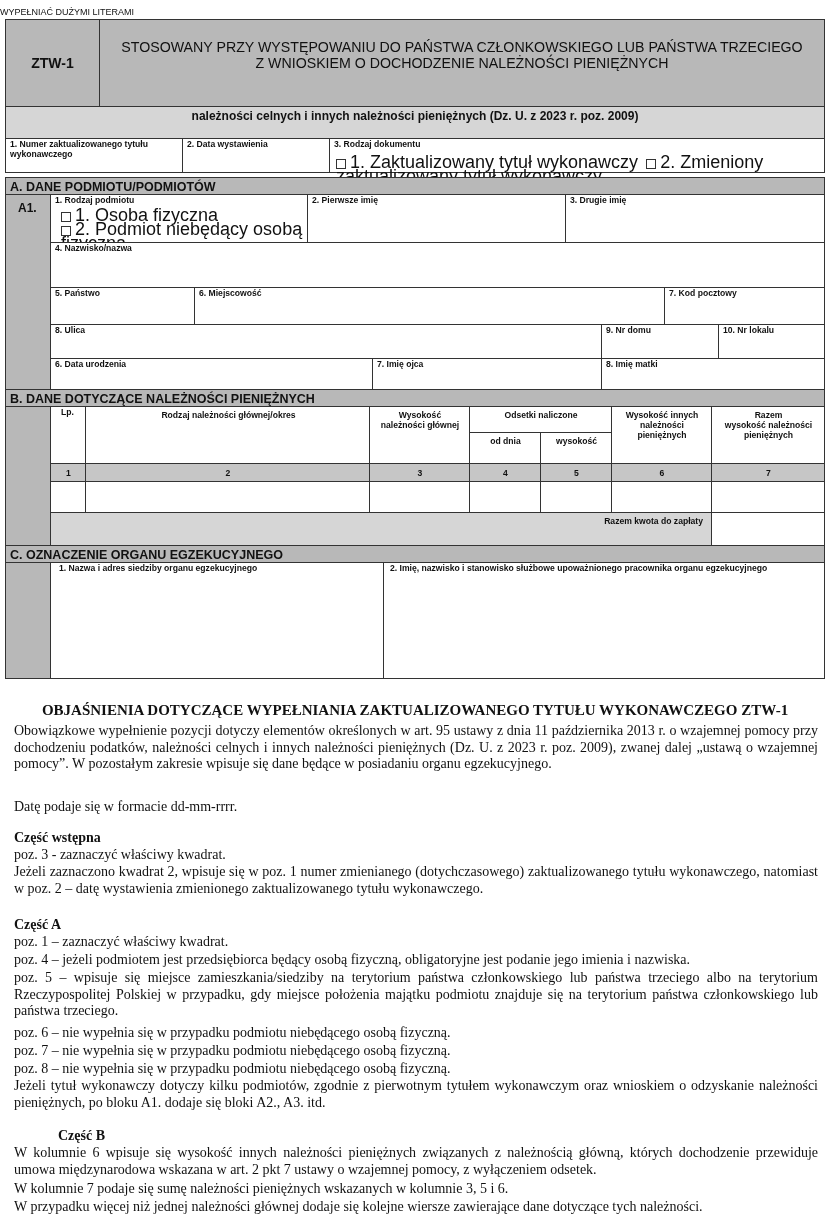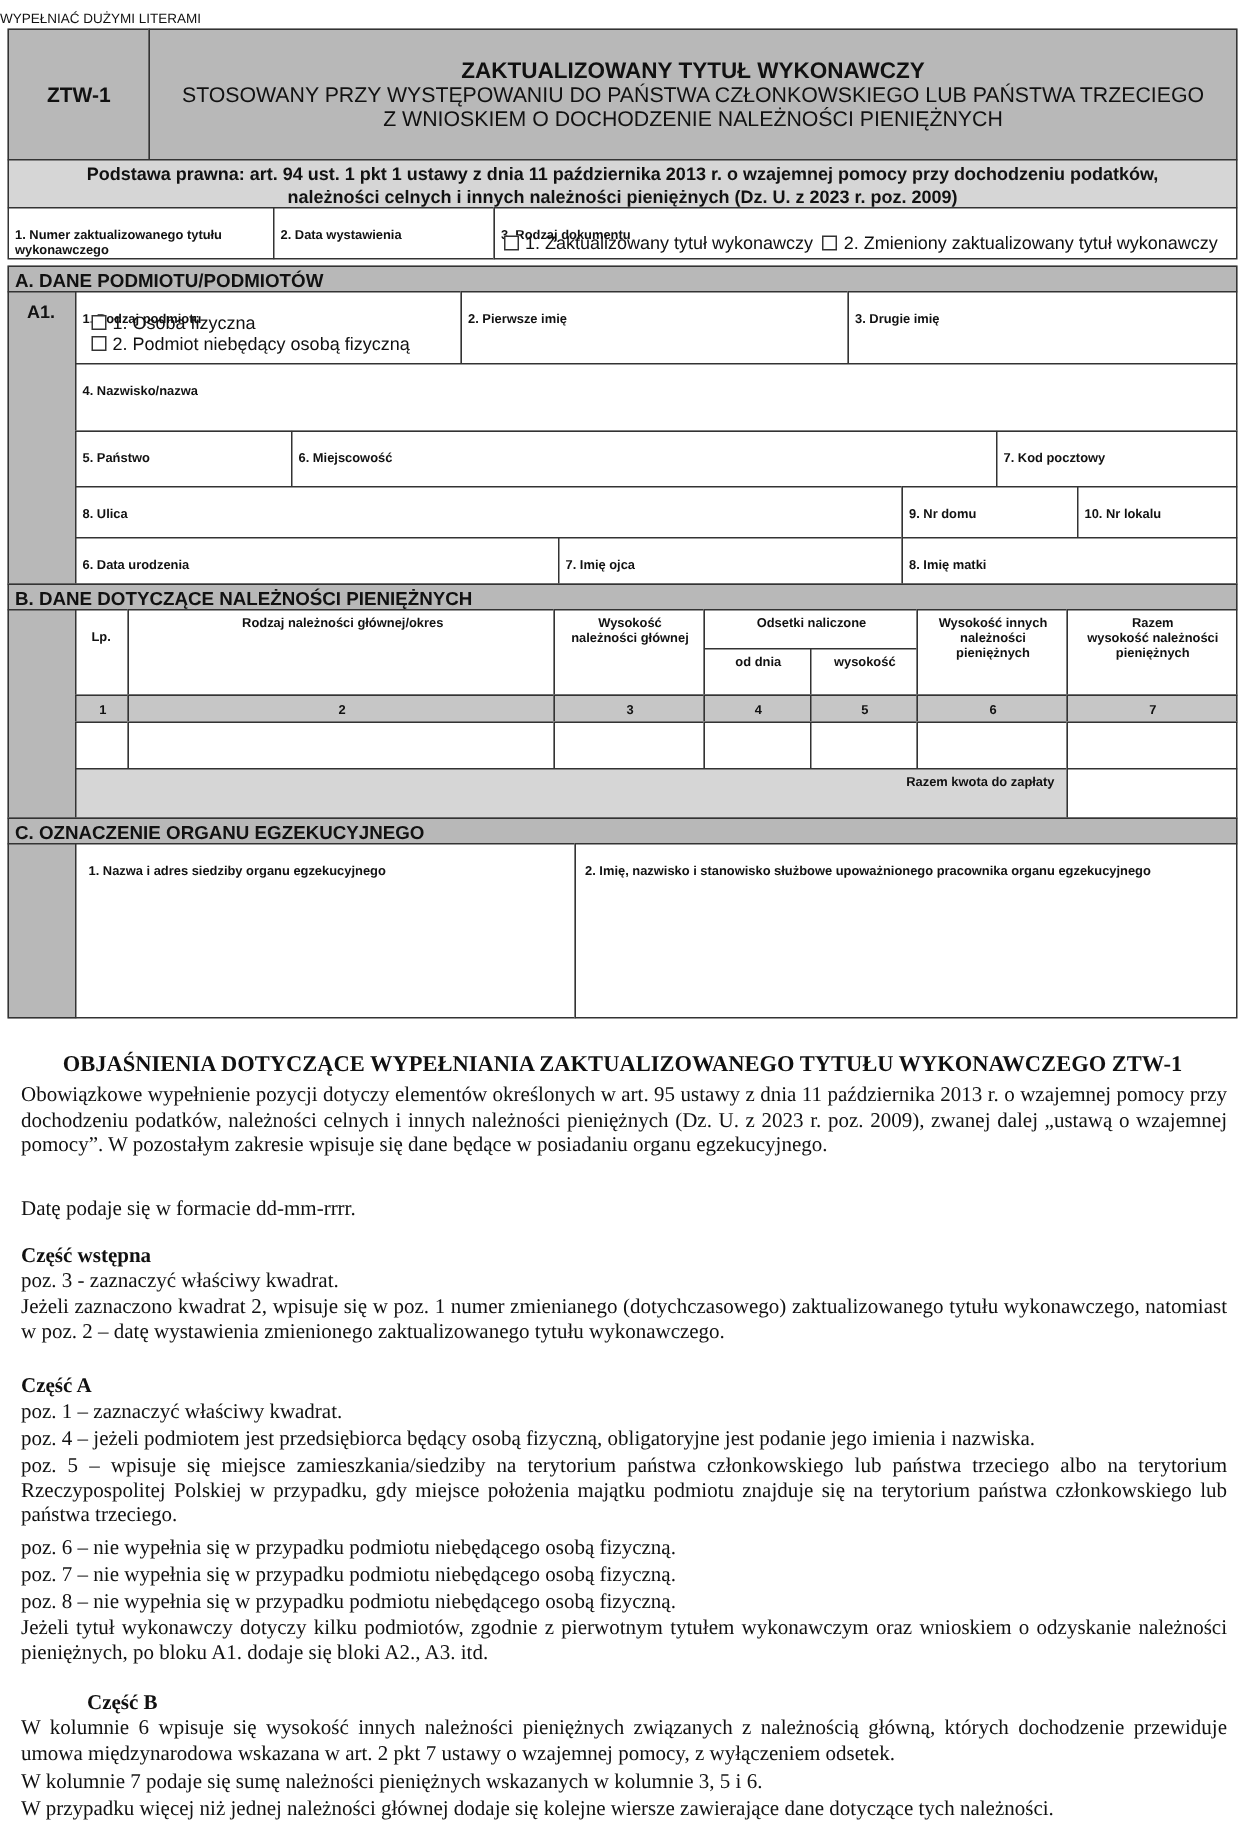--- a/index.html
+++ b/index.html
@@ -14,23 +14,23 @@
   .gray-mid { background: #c6c6c6; }
   .gray-light { background: #d6d6d6; }
   .white { background: #fff; }
 
   .hdr-code { left: 5px; top: 19px; width: 95px; height: 88px; display:flex; align-items:center; justify-content:center; font-weight: bold; font-size: 14px; }
   .hdr-title { left: 99px; top: 19px; width: 726px; height: 88px; text-align:center; padding-top: 19px; }
   .hdr-title .t1 { font-weight: bold; font-size: 15px; line-height: 17px; }
   .hdr-title .t2 { font-size: 14.2px; line-height: 16px; }
   .legal { left: 5px; top: 106px; width: 820px; height: 33px; text-align:center; font-weight:bold; font-size: 12px; line-height: 15px; padding-top: 2px; }
 
-  .lbl { font-size: 8.6px; font-weight: bold; line-height: 10px; padding: 12px 0 0 4px; position:absolute; left:0; top:0; }
+  .lbl { font-size: 8.6px; font-weight: bold; line-height: 10px; padding: 0 0 0 4px; position:absolute; left:0; top:0; }
   .cb { display:inline-block; width: 10px; height: 10px; border: 1px solid #333; vertical-align: -1px; margin-right: 4px; background:#fff; }
-  .opt { font-size: 12px; line-height: 14px; position:absolute; }
+  .opt { font-size: 18px; line-height: 14px; position:absolute; }
 
   .sec { left: 5px; width: 820px; height: 18px; font-weight: bold; font-size: 12.5px; padding: 2px 0 0 4px; }
   .side { left: 5px; width: 46px; }
   .a1-label { font-weight:bold; font-size: 12px; position:absolute; left:12px; top: 6px; }
 
   .th { font-size: 8.6px; line-height: 10px; text-align:center; position:absolute; font-weight: bold; }
   .num { font-size: 8.6px; font-weight:bold; text-align:center; position:absolute; }
 
   
   .ex { font-family: "Liberation Serif", serif; position:absolute; left: 14px; width: 804px; font-size: 14px; line-height: 16.5px; }
@@ -40,26 +40,24 @@
 </style>
 </head>
 <body>
 
 <div class="abs top-note">WYPEŁNIAĆ DUŻYMI LITERAMI</div>
 
 <div class="box gray-dark hdr-code">
     <span>ZTW-1</span>
   </div>
 <div class="box gray-dark hdr-title">
-  <div class="t1">ZAKTUALIZOWANY TYTUŁ WYKONAWCZY</div>
   <div class="t2">STOSOWANY PRZY WYSTĘPOWANIU DO PAŃSTWA CZŁONKOWSKIEGO LUB PAŃSTWA TRZECIEGO</div>
   <div class="t2">Z WNIOSKIEM O DOCHODZENIE NALEŻNOŚCI PIENIĘŻNYCH</div>
 </div>
 <div class="box gray-light legal">
-  <div>Podstawa prawna: art. 94 ust. 1 pkt 1 ustawy z dnia 11 października 2013 r. o wzajemnej pomocy przy dochodzeniu podatków,</div>
   <div>należności celnych i innych należności pieniężnych (Dz. U. z 2023 r. poz. 2009)</div>
 </div>
 
 <div class="box white" style="left:5px;top:138px;width:178px;height:35px;">
   <div class="lbl" style="width:170px;">1. Numer zaktualizowanego tytułu wykonawczego</div>
 </div>
 <div class="box white" style="left:182px;top:138px;width:148px;height:35px;">
   <div class="lbl">2. Data wystawienia</div>
 </div>
 <div class="box white" style="left:329px;top:138px;width:496px;height:35px;">

